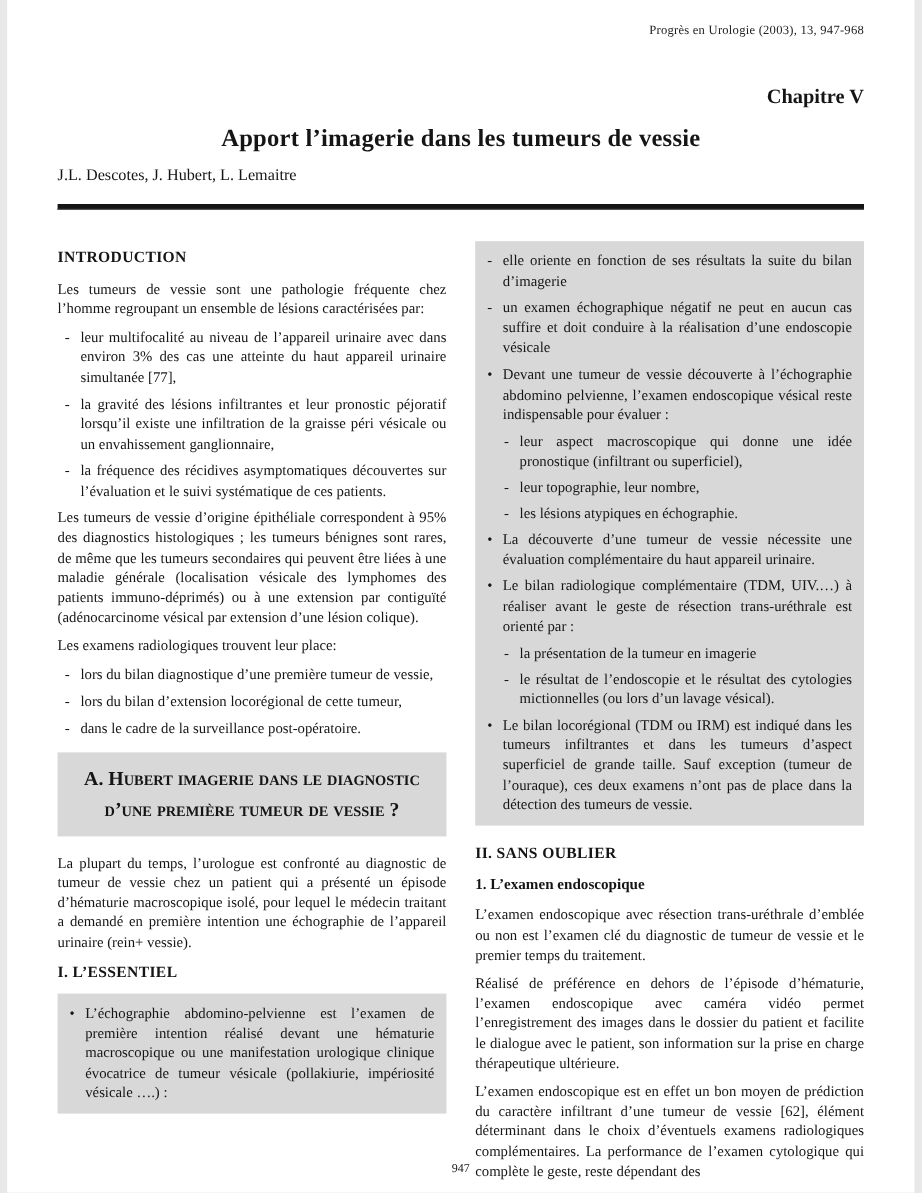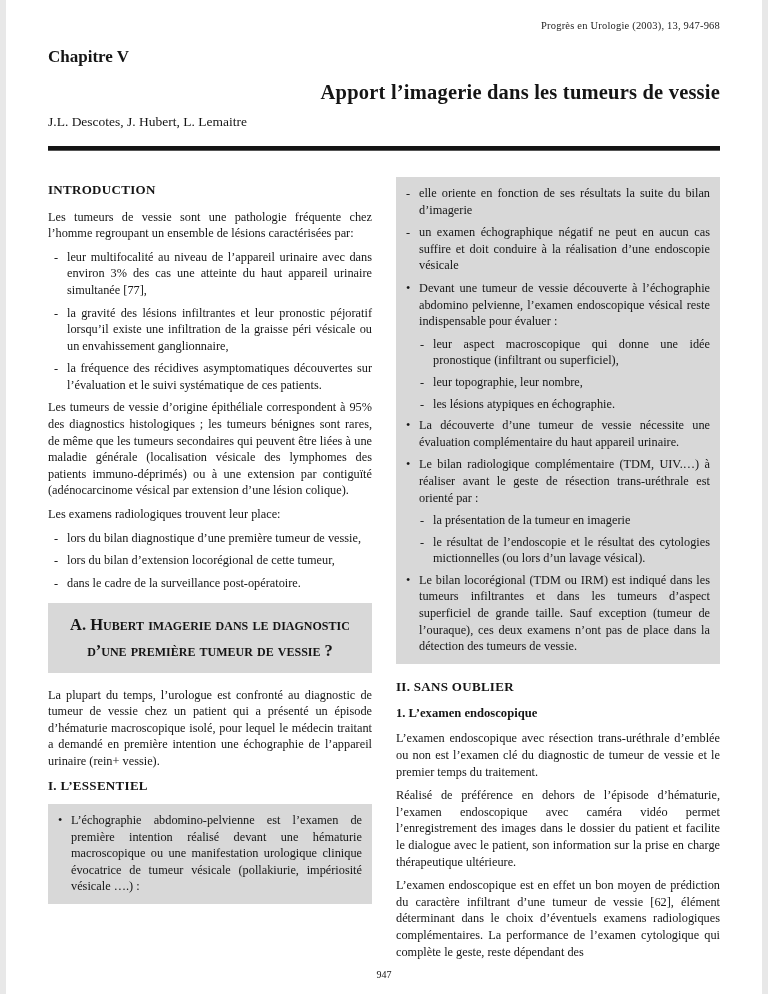--- a/index.html
+++ b/index.html
@@ -15,27 +15,27 @@
     box-sizing: border-box;
     padding: 20px 42px 0 42px;
   }
   .journal-ref {
     text-align: right;
     font-size: 10.5px;
     letter-spacing: 0.2px;
     color: #222;
   }
   .chapter {
-    text-align: left;
+    text-align: right;
     font-weight: bold;
     font-size: 17px;
-    margin-top: 16px;
+    margin-top: 40px;
   }
   .main-title {
-    text-align: right;
+    text-align: center;
     font-weight: bold;
     font-size: 20.5px;
     margin: 14px 0 0 0;
     letter-spacing: 0.2px;
   }
   .authors {
     text-align: left;
     font-size: 13.5px;
     margin-top: 10px;
   }

